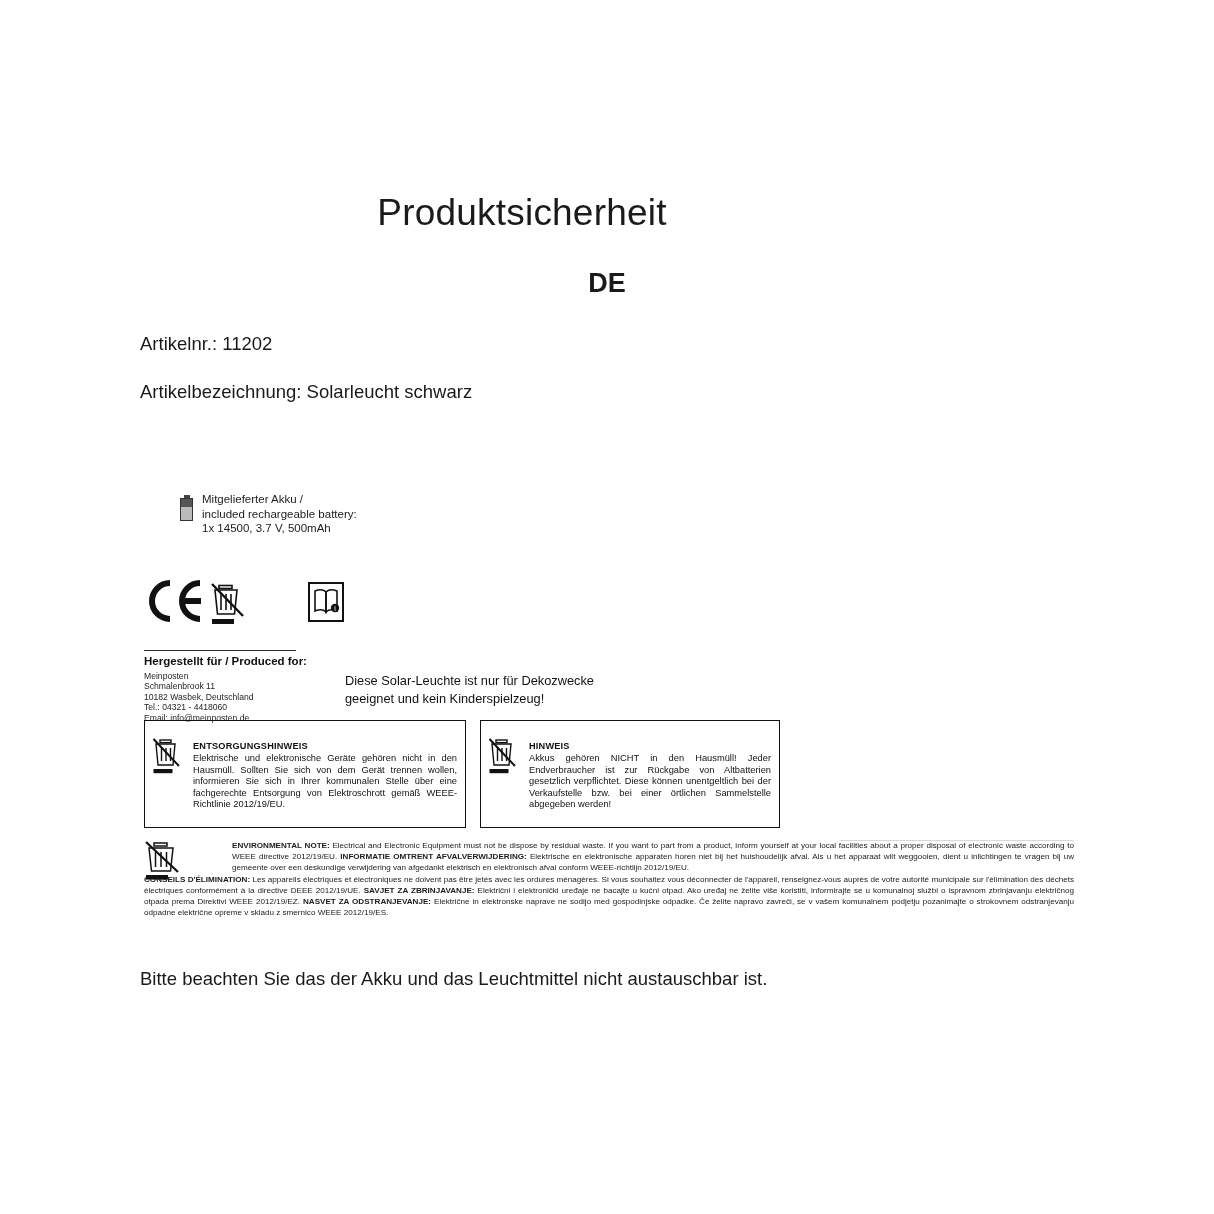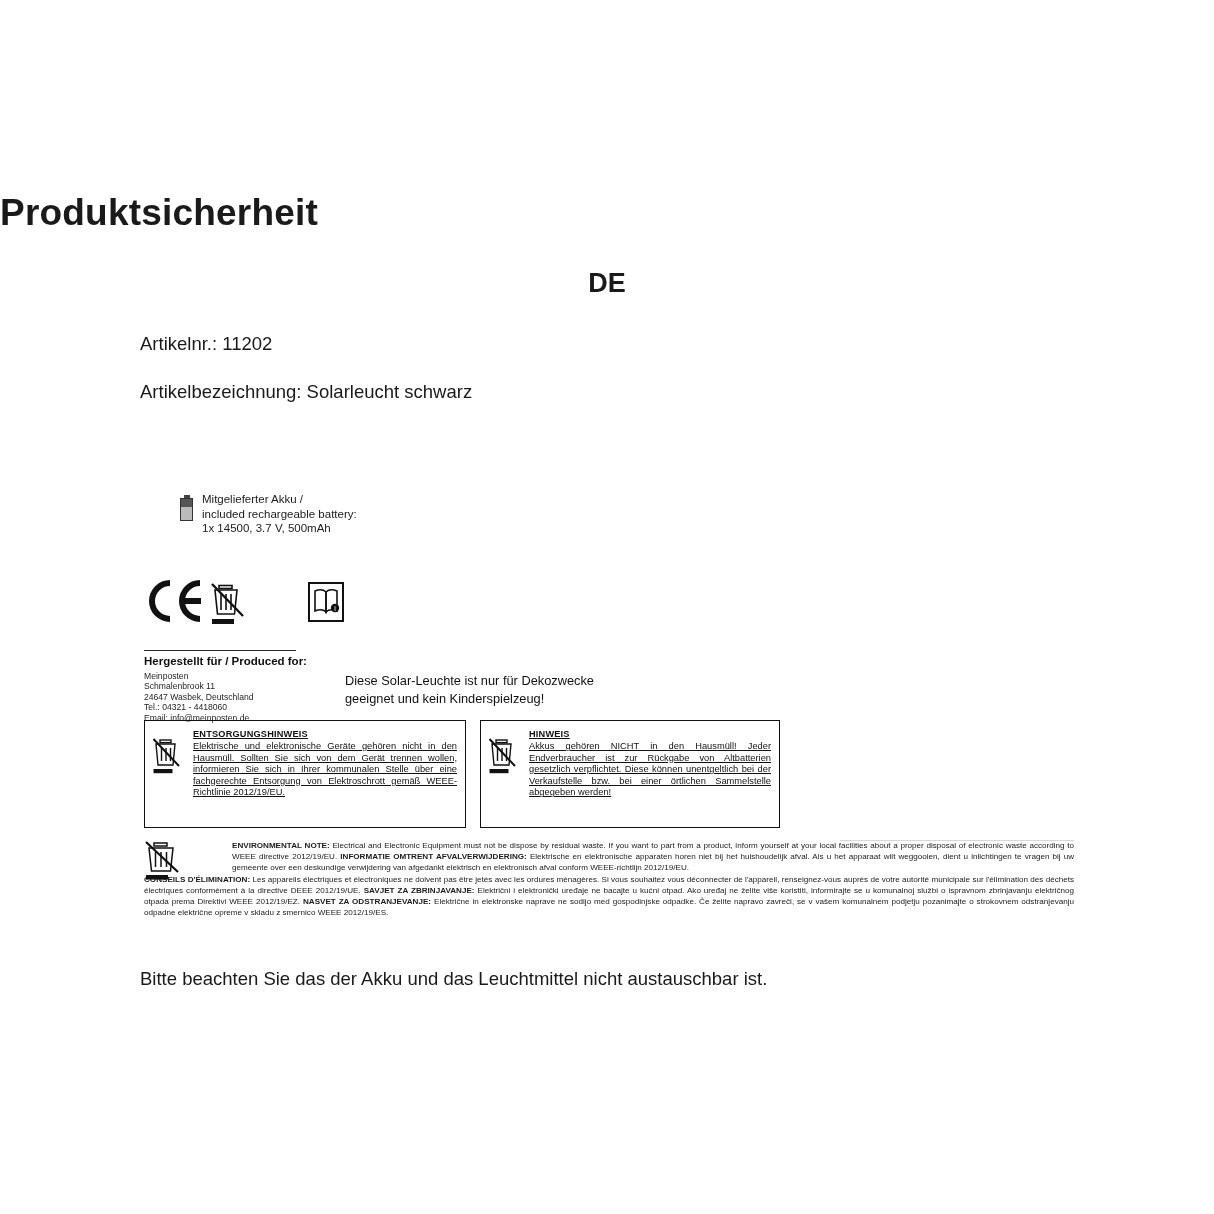--- a/index.html
+++ b/index.html
@@ -20,23 +20,23 @@
     left: 0; top: 0;
     width: 1214px;
     height: 1214px;
   }
 
   
   .doc-title {
     position: absolute;
     left: 0; top: 192px;
     width: 1044px;
-    text-align: left;
+    text-align: center;
     font-size: 37px;
-    font-weight: bold;
+    font-weight: normal;
     letter-spacing: 0.2px;
   }
   .doc-subtitle {
     position: absolute;
     left: 0; top: 268px;
     width: 1214px;
     text-align: center;
     font-size: 27px;
     font-weight: bold;
   }
@@ -158,22 +158,21 @@
     font-size: 12.8px;
     line-height: 18px;
     color: #111;
   }
 
   
   .box {
     position: absolute;
     border: 1.4px solid #111;
     box-sizing: border-box;
-    padding: 8px 8px 6px 8px;
-    text-decoration: underline;
+    padding: 20px 8px 6px 8px;
   }
   .box-1 { left: 4px; top: 228px; width: 322px; height: 108px; }
   .box-2 { left: 340px; top: 228px; width: 300px; height: 108px; }
   .box .bhdr {
     font-size: 9.2px;
     font-weight: bold;
     letter-spacing: 0.2px;
     margin-left: 40px;
     margin-bottom: 2px;
     display: block;
@@ -275,21 +274,21 @@
           <text x="27" y="29" font-size="7" fill="#fff" text-anchor="middle" font-family="Liberation Sans, sans-serif">i</text>
         </svg>
       </span>
     </div>
 
     <div class="rule"></div>
     <div class="producer">
       <span class="hdr">Hergestellt für / Produced for:</span>
       <span class="sm">Meinposten</span>
       <span class="sm">Schmalenbrook 11</span>
-      <span class="sm">24647 Wasbek, Deutschland</span>
+      <span class="sm">10182 Wasbek, Deutschland</span>
       <span class="sm">Tel.: 04321 - 4418060</span>
       <span class="sm">Email: info@meinposten.de</span>
     </div>
 
     <div class="deko">Diese Solar-Leuchte ist nur für Dekozwecke geeignet und kein Kinderspielzeug!</div>
 
     <div class="box box-1">
       <span class="bin-icon">
         <svg width="32" height="40" viewBox="0 0 32 40">
           <g stroke="#111" stroke-width="1.4" fill="none">

